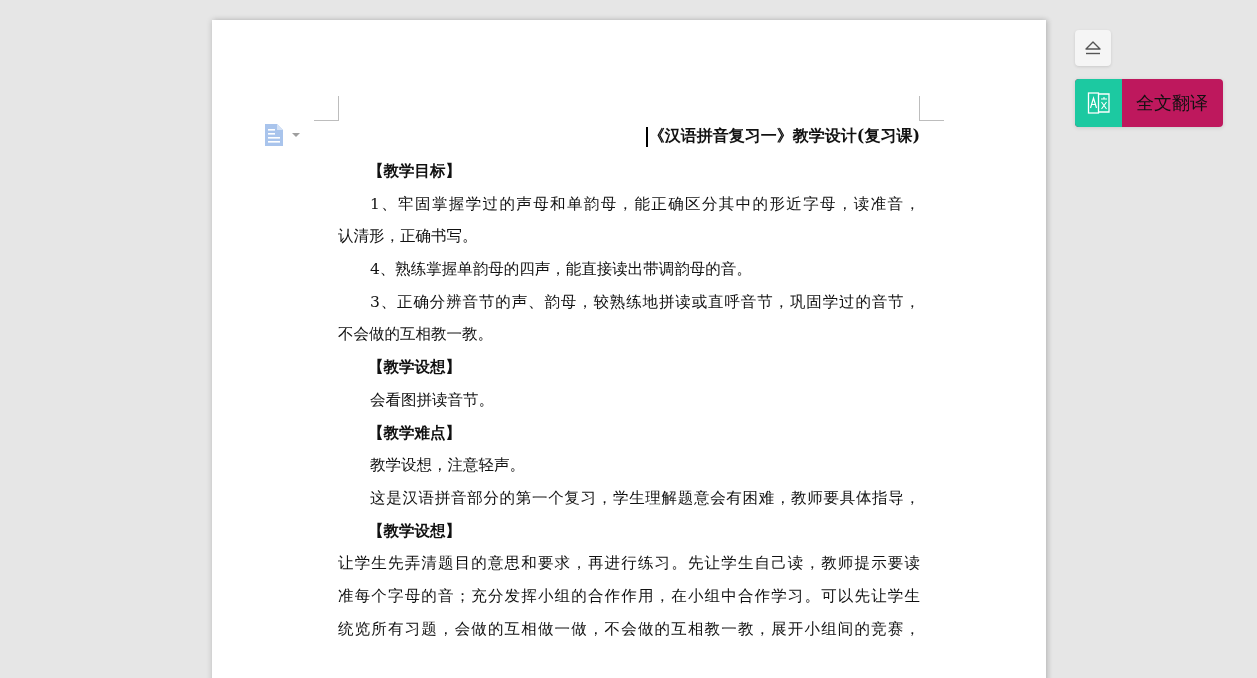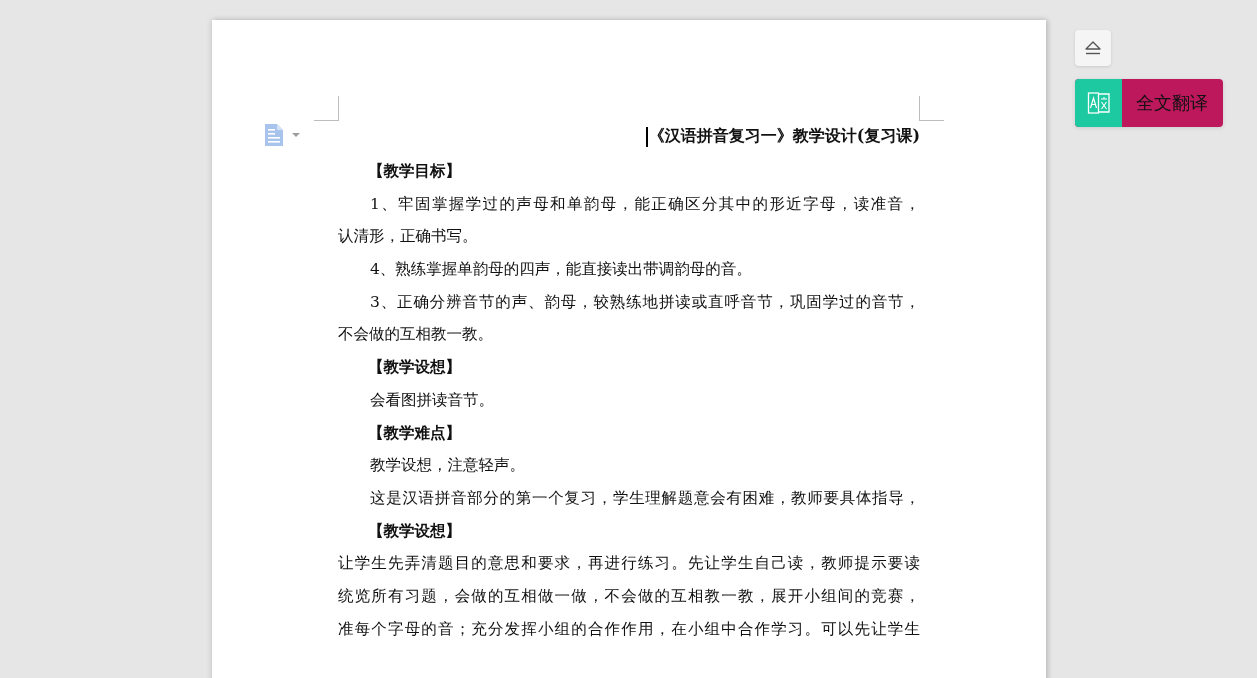--- a/index.html
+++ b/index.html
@@ -90,22 +90,22 @@
     <div class="line indent">4、熟练掌握单韵母的四声，能直接读出带调韵母的音。</div>
     <div class="line indent justify">3、正确分辨音节的声、韵母，较熟练地拼读或直呼音节，巩固学过的音节，</div>
     <div class="line">不会做的互相教一教。</div>
     <div class="line heading">【教学设想】</div>
     <div class="line indent">会看图拼读音节。</div>
     <div class="line heading">【教学难点】</div>
     <div class="line indent">教学设想，注意轻声。</div>
     <div class="line indent justify">这是汉语拼音部分的第一个复习，学生理解题意会有困难，教师要具体指导，</div>
     <div class="line heading">【教学设想】</div>
     <div class="line justify">让学生先弄清题目的意思和要求，再进行练习。先让学生自己读，教师提示要读</div>
+    <div class="line justify">准每个字母的音；充分发挥小组的合作作用，在小组中合作学习。可以先让学生</div>
     <div class="line justify">统览所有习题，会做的互相做一做，不会做的互相教一教，展开小组间的竞赛，</div>
-    <div class="line justify">准每个字母的音；充分发挥小组的合作作用，在小组中合作学习。可以先让学生</div>
   </div>
 </div>
 
 <div class="collapse-btn">
   <svg width="20" height="20" viewBox="0 0 20 20">
     <path d="M3 11 L10 4 L17 11 Z" fill="none" stroke="#555" stroke-width="1.4" stroke-linejoin="round"></path>
     <line x1="3" y1="15.5" x2="17" y2="15.5" stroke="#555" stroke-width="1.4"></line>
   </svg>
 </div>
 

